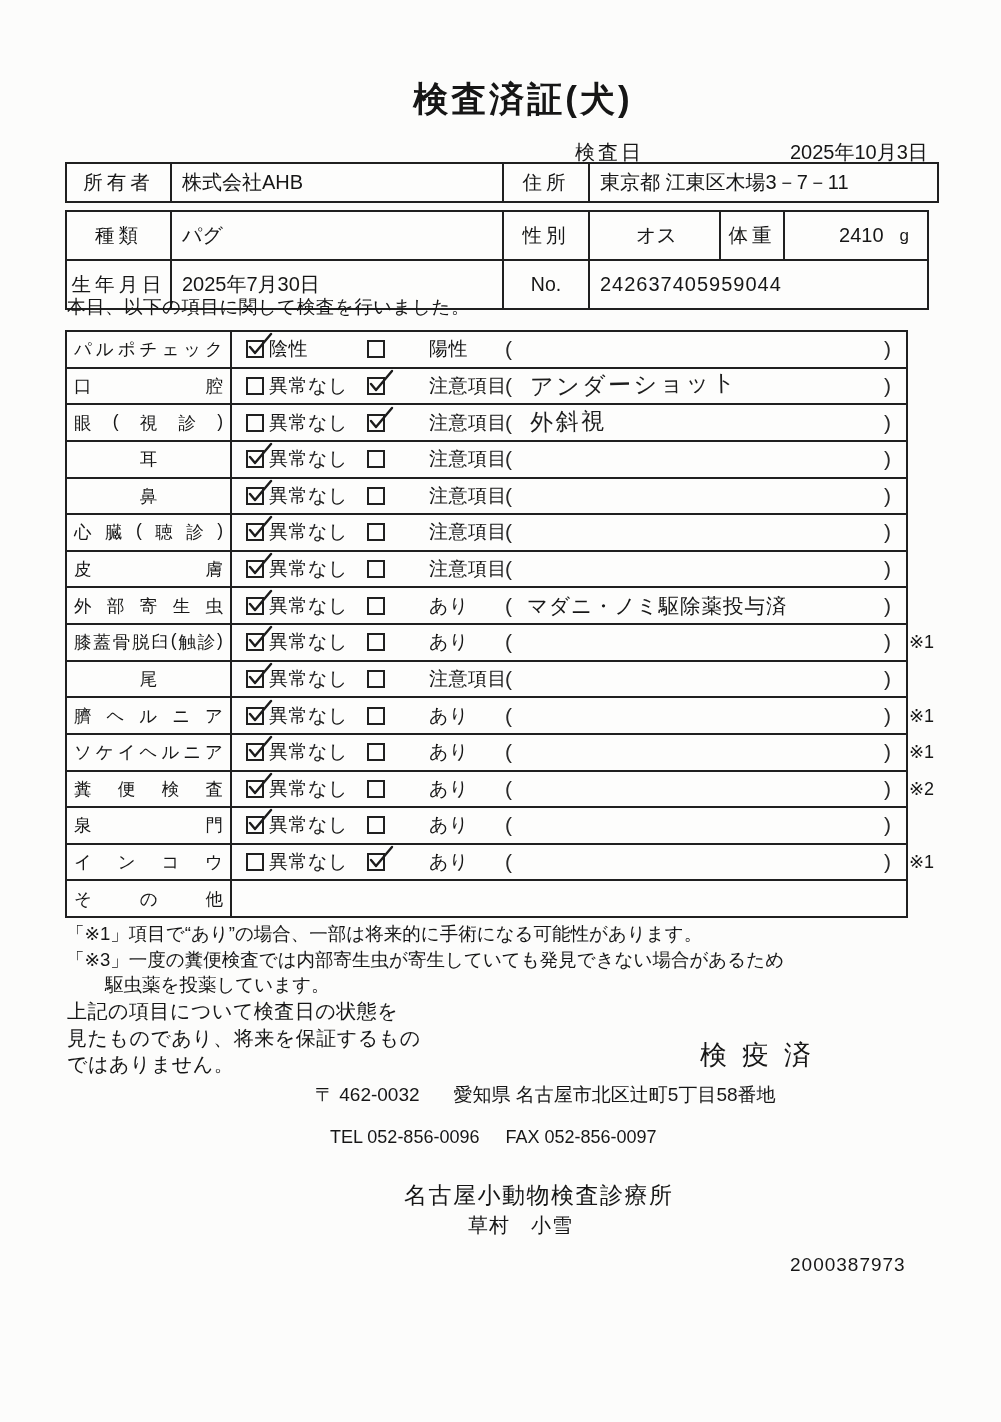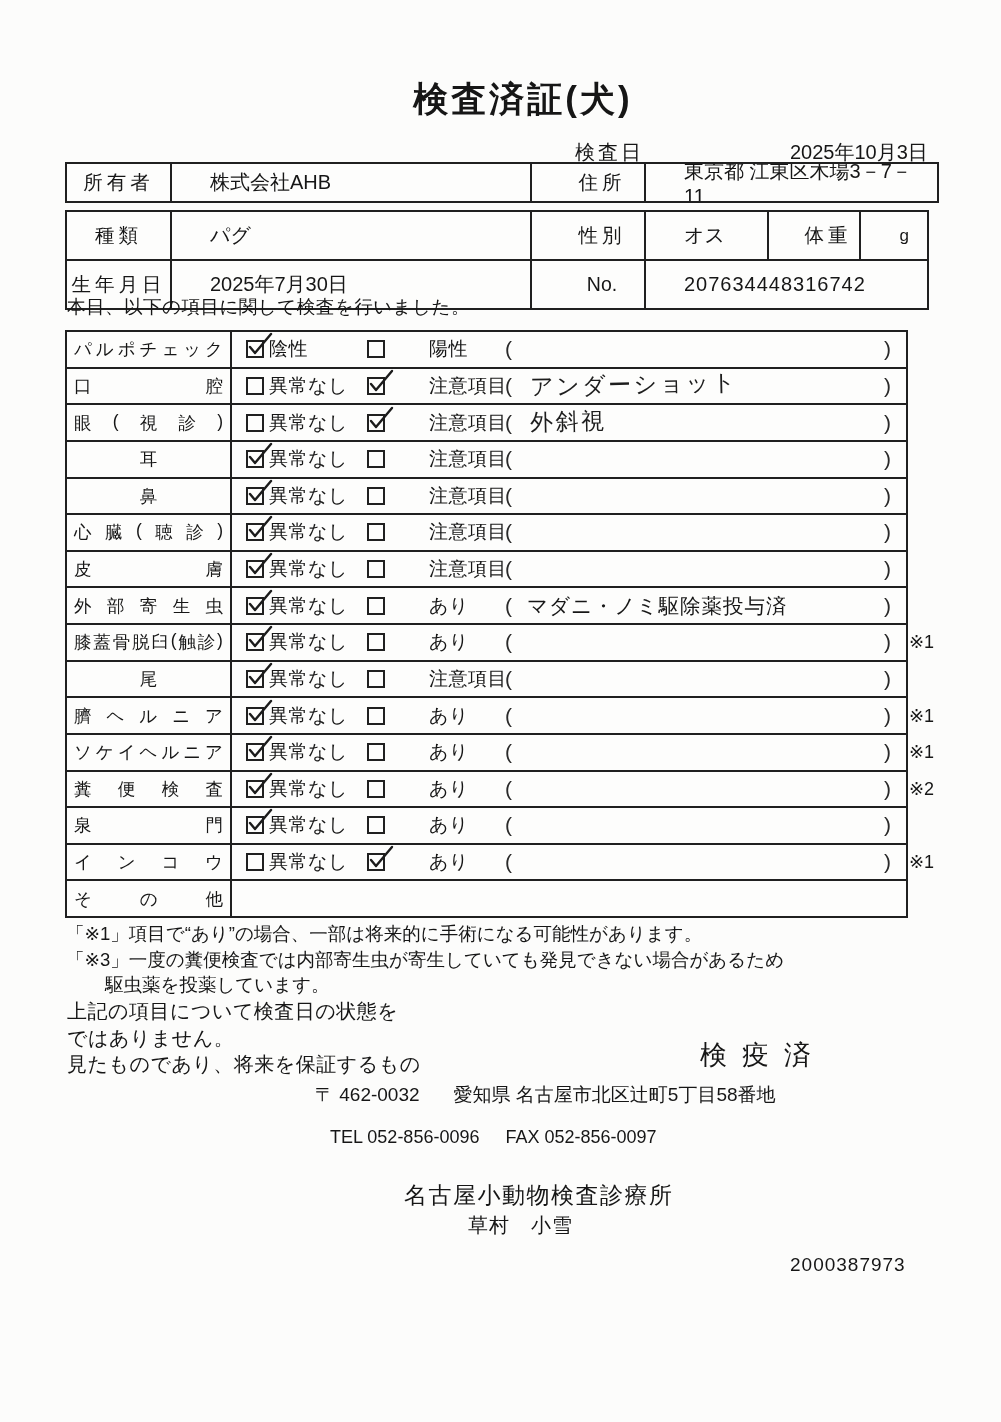--- a/index.html
+++ b/index.html
@@ -31,33 +31,33 @@
   
   .htable{
     position:absolute;left:65px;
     border:2.5px solid var(--line);
     display:flex;flex-direction:column;
     background:#fdfdfc;
     box-sizing:border-box;
   }
   .htable-owner{top:162px;width:874px;height:41px;}
   .htable-dog{top:210px;width:864px;height:100px;}
-  .hrow{display:flex;flex:1;min-height:0;gap:28px;}
+  .hrow{display:flex;flex:1;min-height:0;}
   .hrow + .hrow{border-top:2px solid var(--line);}
   .hcell{
     box-sizing:border-box;border-right:2px solid var(--line);
     display:flex;align-items:center;padding:0 10px;overflow:hidden;
   }
   .hcell:last-child{border-right:none;}
   .hcell.lbl{justify-content:center;letter-spacing:4px;font-size:19.5px;padding:0 4px;}
   .hcell.val{font-size:20px;}
   .w-a{width:105px;flex:none;}
   .w-b{width:332px;flex:none;}
   .w-c{width:86px;flex:none;}
-  .w-d{width:95px;flex:none;}
+  .w-d{width:95px;flex:none;margin-left:36px;}
   .w-e{width:64px;flex:none;}
   .w-rest{flex:1;}
   .weight-cell{justify-content:flex-end;gap:16px;padding-right:18px;border-radius:10px;}
   .weight-unit{font-size:17px;}
   .no-value{letter-spacing:1px;font-size:21px;}
 
   .intro-line{position:absolute;left:67px;top:294px;font-size:18.5px;letter-spacing:0.5px;}
 
   
   .etable{
@@ -152,21 +152,21 @@
       <div class="hcell lbl w-e">体重</div>
       <div class="hcell val w-rest weight-cell">
         <span>2410</span>
         <span class="weight-unit">g</span>
       </div>
     </div>
     <div class="hrow">
       <div class="hcell lbl w-a">生年月日</div>
       <div class="hcell val w-b">2025年7月30日</div>
       <div class="hcell lbl w-c" style="letter-spacing:0;">No.</div>
-      <div class="hcell val w-rest no-value">207634448316742</div>
+      <div class="hcell val w-rest no-value">242637405959044</div>
     </div>
   </div>
 
   <div class="intro-line">本日、以下の項目に関して検査を行いました。</div>
 
   <div class="etable">
       <div class="erow">
         <div class="ecell-label">
           <div class="chars">
             <span>パ</span>
@@ -584,22 +584,22 @@
     </div>
 
   <div class="footnotes">
     <div>「※1」項目で“あり”の場合、一部は将来的に手術になる可能性があります。</div>
     <div>「※3」一度の糞便検査では内部寄生虫が寄生していても発見できない場合があるため</div>
     <div class="fn-indent">駆虫薬を投薬しています。</div>
   </div>
 
   <div class="disclaimer">
     <div>上記の項目について検査日の状態を</div>
+    <div>見たものであり、将来を保証するもの</div>
     <div>ではありません。</div>
-    <div>見たものであり、将来を保証するもの</div>
   </div>
 
   <div class="stamp">検疫済</div>
 
   <div class="clinic-address">
     <span>〒 462-0032</span>
     <span>愛知県 名古屋市北区辻町5丁目58番地</span>
   </div>
 
   <div class="clinic-phone">

